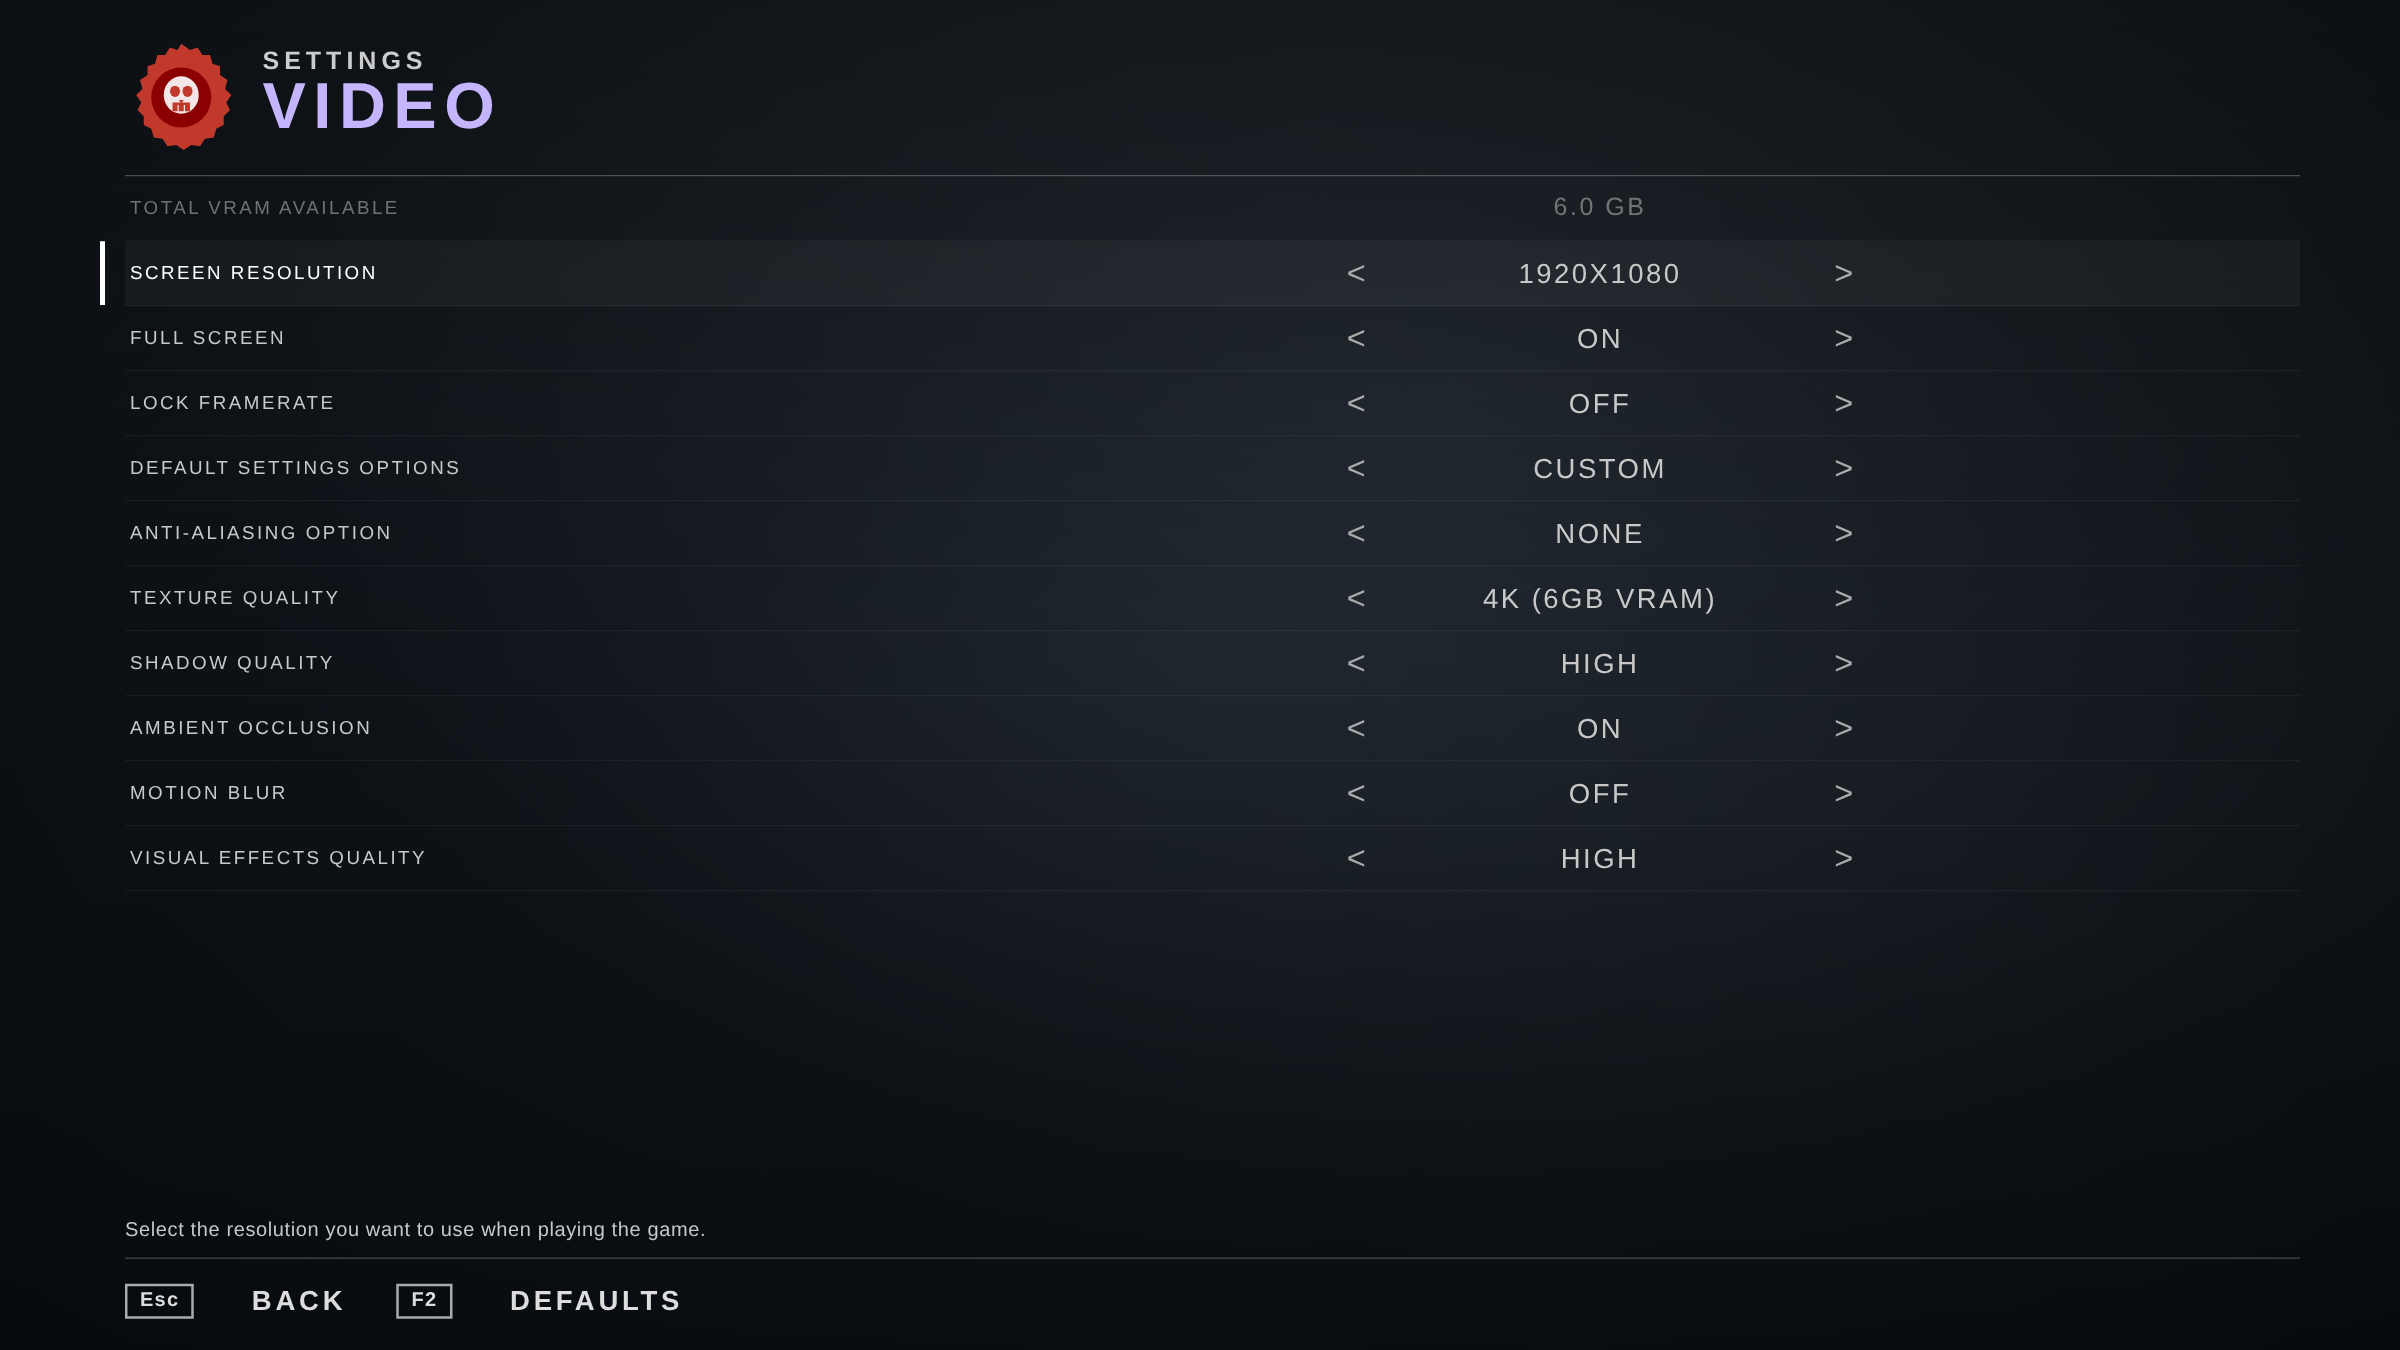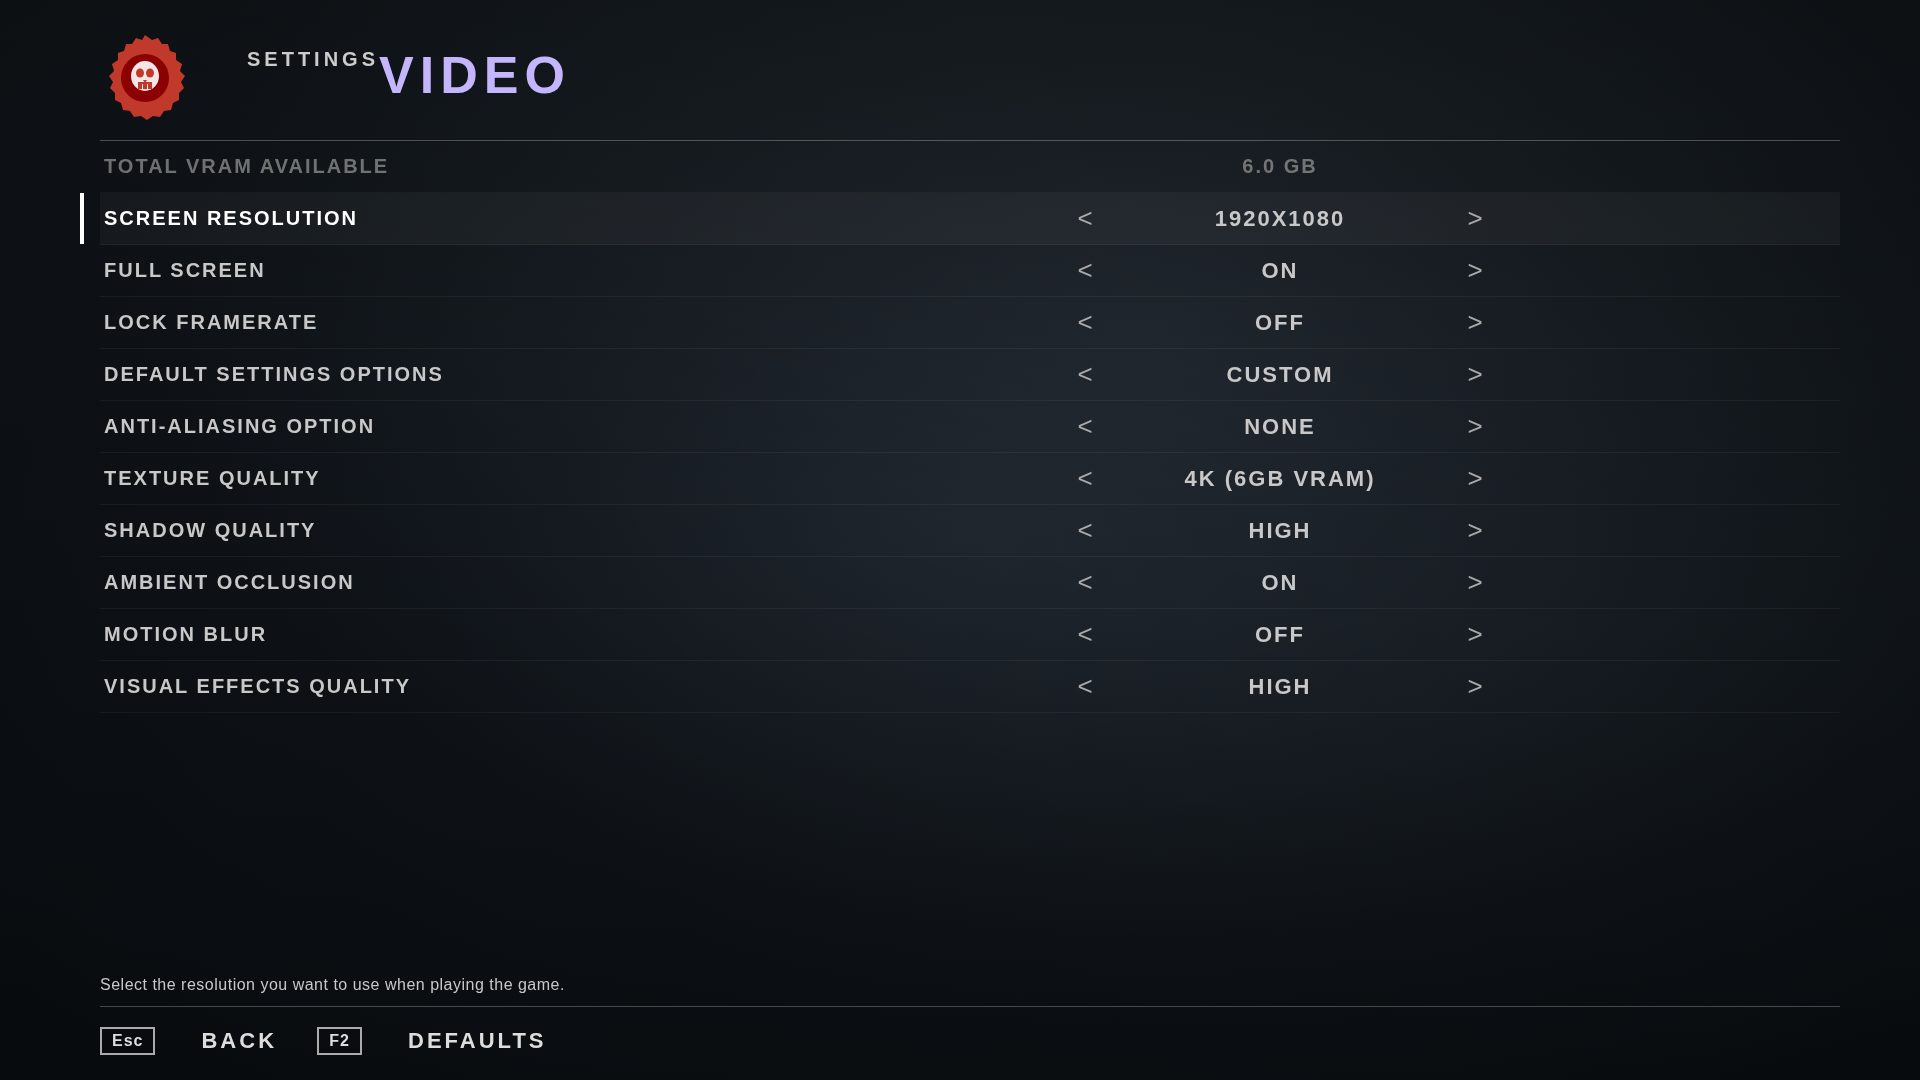--- a/index.html
+++ b/index.html
@@ -43,21 +43,21 @@
     
     .header {
       display: flex;
       align-items: center;
       gap: 20px;
       margin-bottom: 20px;
     }
 
     .title-block {
       display: flex;
-      margin-left: 37px;
+      flex-direction: column;
     }
 
     .settings-label {
       font-size: 20px;
       font-weight: 600;
       letter-spacing: 4px;
       color: #ccc;
       text-transform: uppercase;
       line-height: 1;
     }
@@ -105,22 +105,22 @@
       position: absolute;
       left: -20px;
       top: 0;
       bottom: 0;
       width: 4px;
       background: #fff;
     }
 
     .setting-name {
       width: 620px;
-      font-size: 20px;
-      font-weight: 700;
+      font-size: 15px;
+      font-weight: 400;
       letter-spacing: 2px;
       color: #c8c8c8;
       text-transform: uppercase;
       padding-left: 4px;
     }
 
     .setting-row.active .setting-name {
       color: #ffffff;
     }
 
@@ -131,21 +131,21 @@
     .setting-control {
       flex: 1;
       display: flex;
       align-items: center;
       justify-content: center;
       gap: 40px;
     }
 
     .setting-value {
       font-size: 22px;
-      font-weight: 700;
+      font-weight: 400;
       letter-spacing: 2px;
       color: #c8c8c8;
       text-transform: uppercase;
       min-width: 280px;
       text-align: center;
     }
 
     .setting-row.info-row .setting-value {
       color: #999;
       font-size: 20px;

